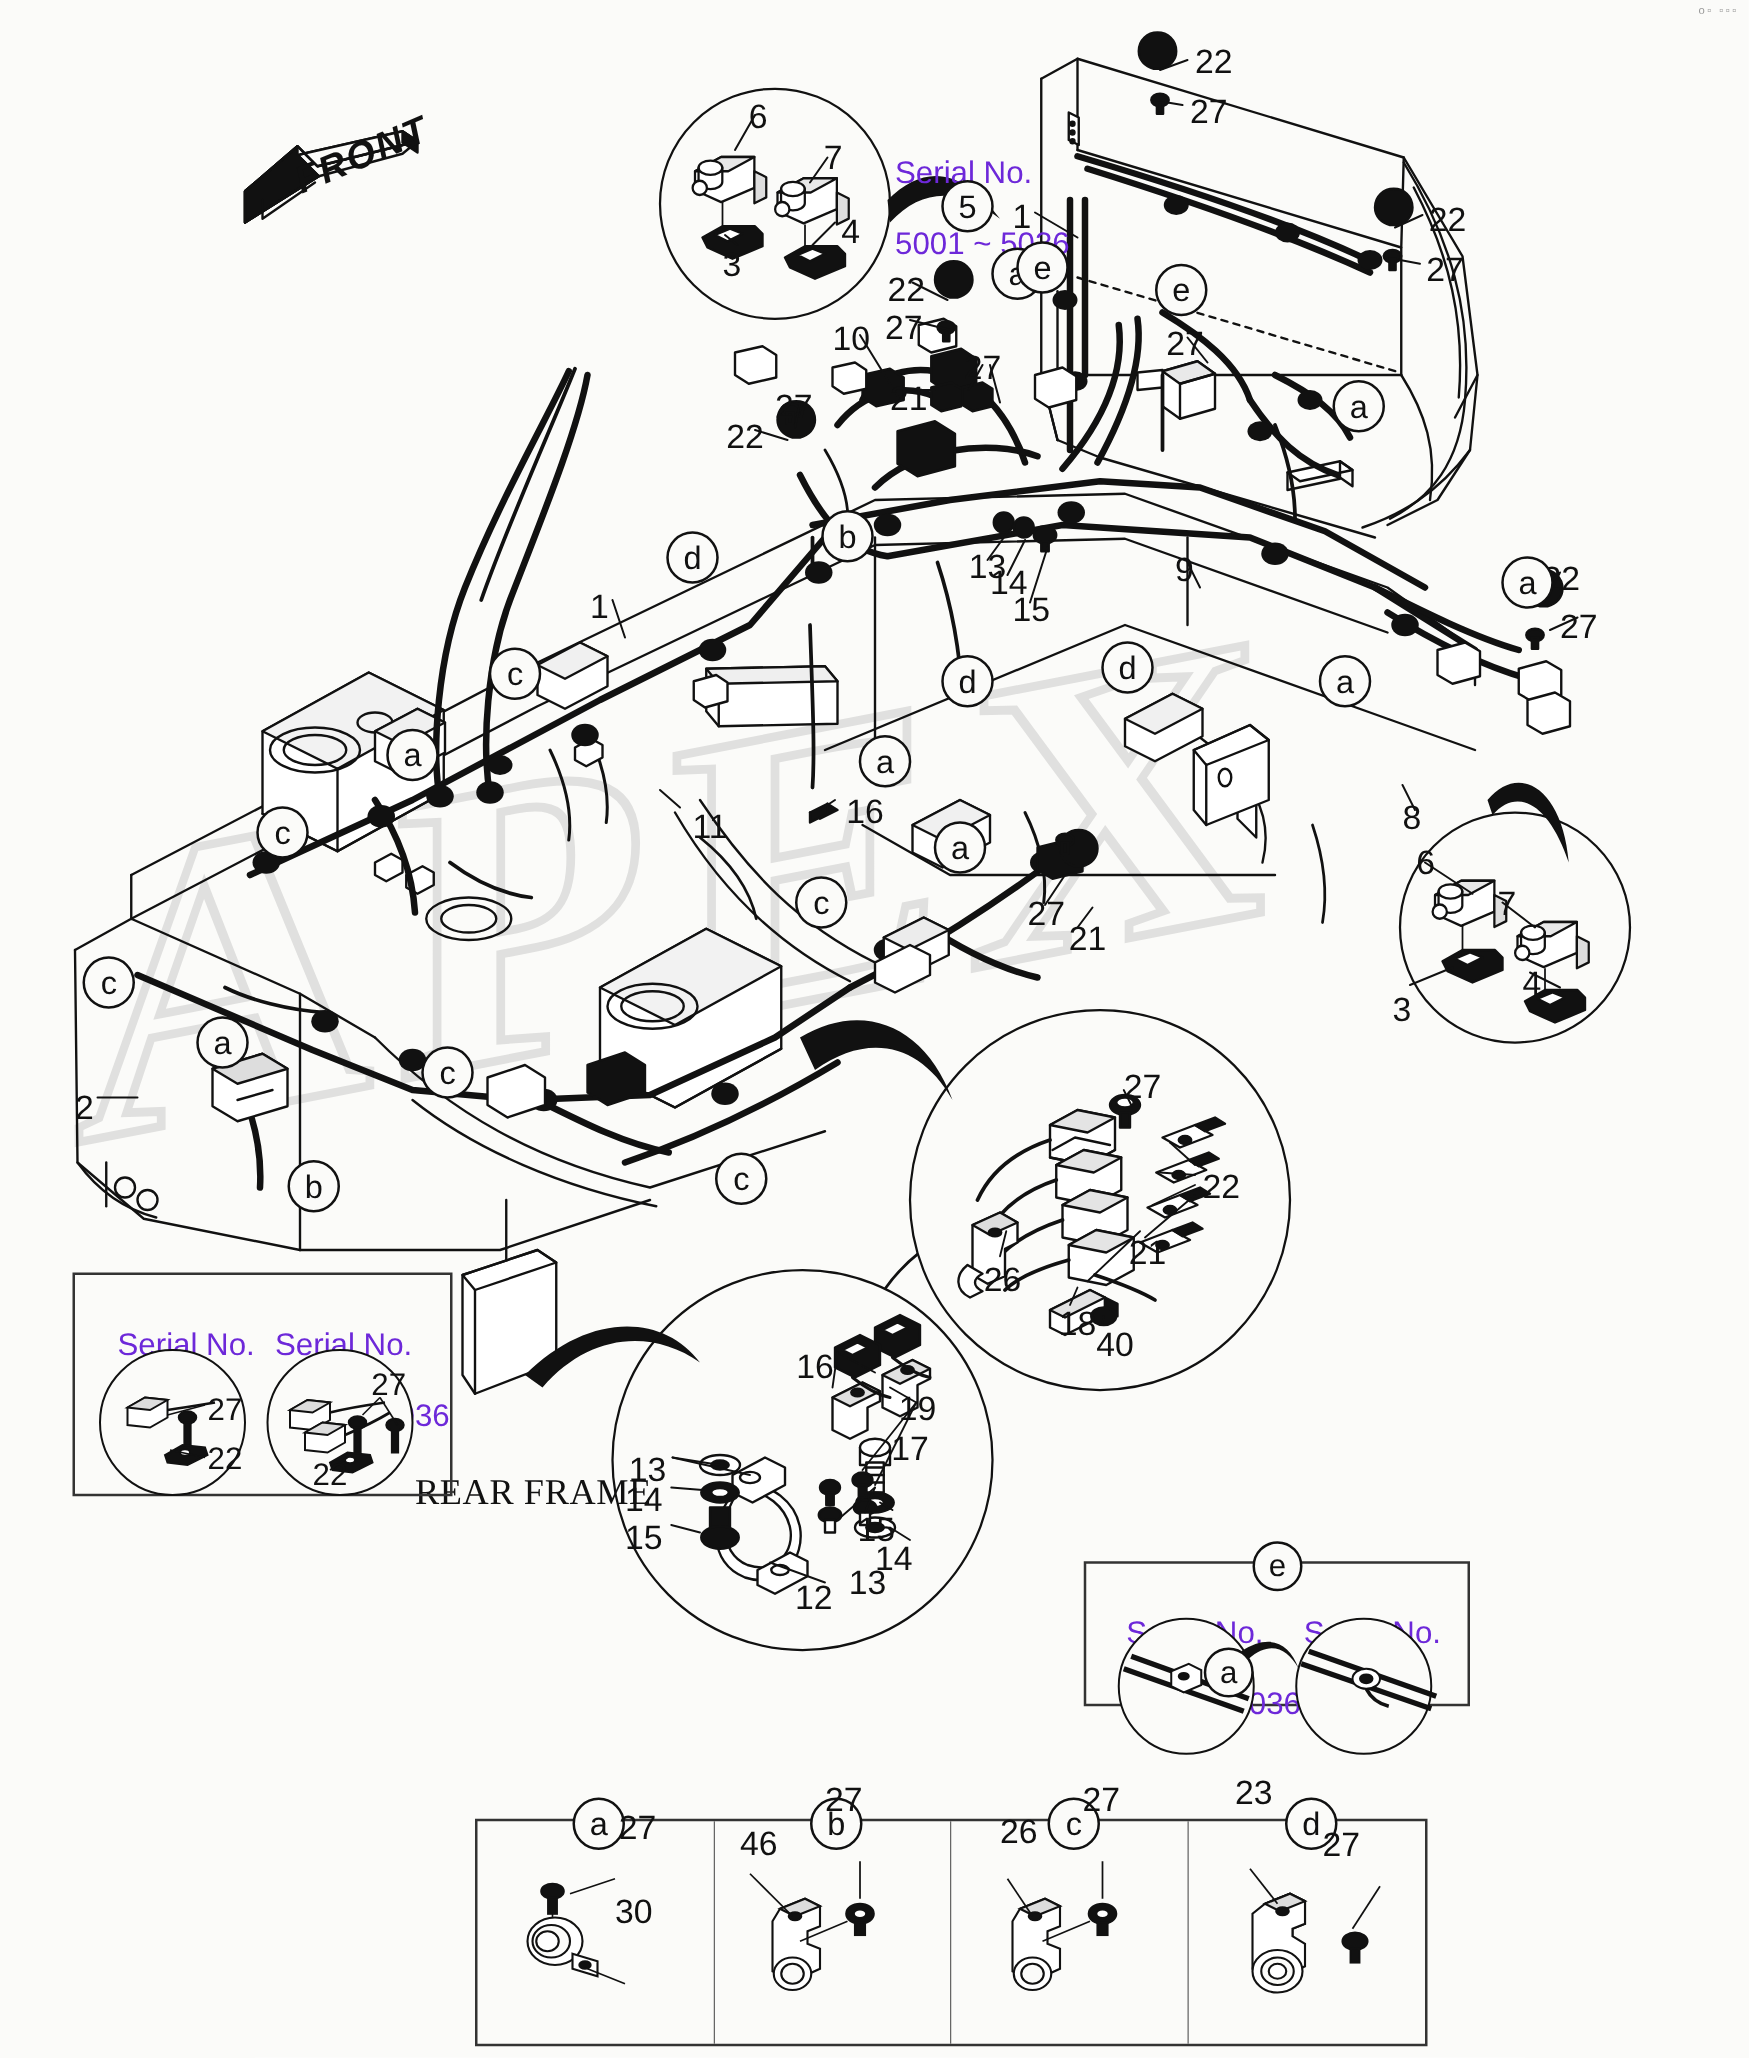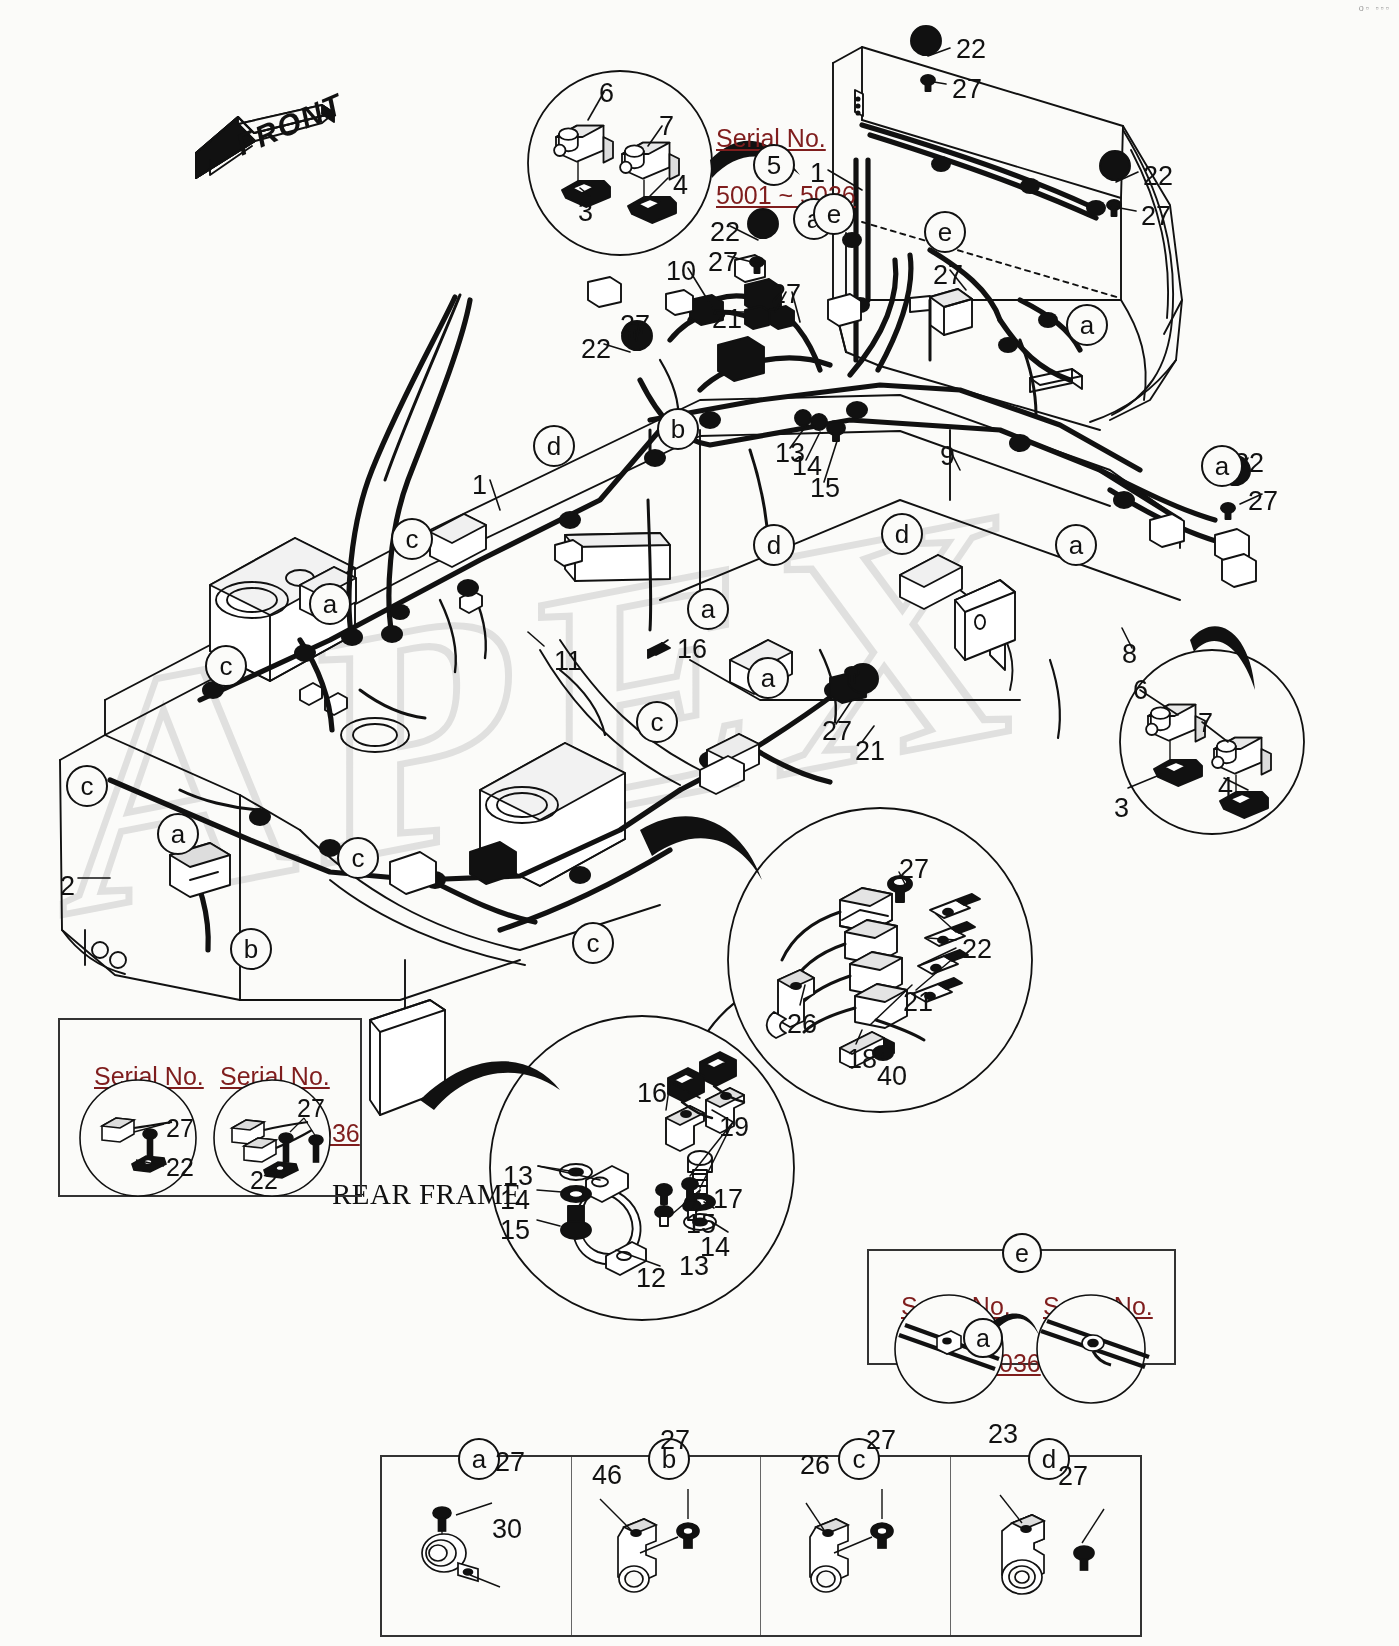--- a/index.html
+++ b/index.html
@@ -4,21 +4,21 @@
 <title>Parts Diagram</title>
 <style>
   html,body{margin:0;padding:0;background:#fff;}
   body{width:1399px;height:1646px;position:relative;overflow:hidden;
        font-family:"Liberation Sans", sans-serif; color:#111;
        background:#fbfbf9;}
   #stage{position:absolute;inset:0;width:1399px;height:1646px;}
   svg.layer{position:absolute;left:0;top:0;width:1399px;height:1646px;overflow:visible;}
   .lbl{position:absolute;font-size:27px;line-height:1;color:#111;white-space:nowrap;}
   .lbl.sm{font-size:25px;}
-  .serial{position:absolute;font-size:25px;line-height:1.15;color:#7f1d1d;white-space:pre-line;text-decoration:underline;}
+  .serial{position:absolute;font-size:25px;line-height:1.15;color:#6d28d9;white-space:pre-line;}
   .bubble{position:absolute;width:38px;height:38px;border:2.2px solid #111;border-radius:50%;
           background:#fbfbf9;display:flex;align-items:center;justify-content:center;
           font-size:26px;font-style:normal;}
   .bubble.b5{font-size:26px;}
   .bubble.tight{width:36px;height:36px;font-size:25px;}
   .box{position:absolute;border:2.2px solid #333;background:transparent;}
   .rearframe{position:absolute;font-size:29px;letter-spacing:.5px;}
   .wm{position:absolute;color:rgba(120,120,120,.20);font-weight:bold;
       font-family:"Liberation Serif", serif;pointer-events:none;}
   .topmark{position:absolute;right:8px;top:3px;font-size:9px;color:#9a9a9a;letter-spacing:2px;}
@@ -869,21 +869,21 @@
       <div class="lbl" style="left: 855px; top: 738px;">21</div>
       <div class="lbl" style="left: 899px; top: 856px;">27</div>
       <div class="lbl" style="left: 962px; top: 936px;">22</div>
       <div class="lbl" style="left: 903px; top: 989px;">21</div>
       <div class="lbl" style="left: 787px; top: 1011px;">26</div>
       <div class="lbl" style="left: 847px; top: 1046px;">18</div>
       <div class="lbl" style="left: 877px; top: 1063px;">40</div>
       <div class="lbl" style="left: 60px; top: 873px;">2</div>
       <div class="lbl" style="left: 637px; top: 1080px;">16</div>
       <div class="lbl" style="left: 719px; top: 1114px;">19</div>
-      <div class="lbl" style="left: 713px; top: 1186px;">17</div>
+      <div class="lbl" style="left: 713px; top: 1146px;">17</div>
       <div class="lbl" style="left: 503px; top: 1163px;">13</div>
       <div class="lbl" style="left: 500px; top: 1187px;">14</div>
       <div class="lbl" style="left: 500px; top: 1217px;">15</div>
       <div class="lbl" style="left: 686px; top: 1211px;">15</div>
       <div class="lbl" style="left: 700px; top: 1234px;">14</div>
       <div class="lbl" style="left: 679px; top: 1253px;">13</div>
       <div class="lbl" style="left: 636px; top: 1265px;">12</div>
     </div>
   <div id="dyn-markers">
       <div class="bubble" style="left: 793px; top: 198px;">a</div>

